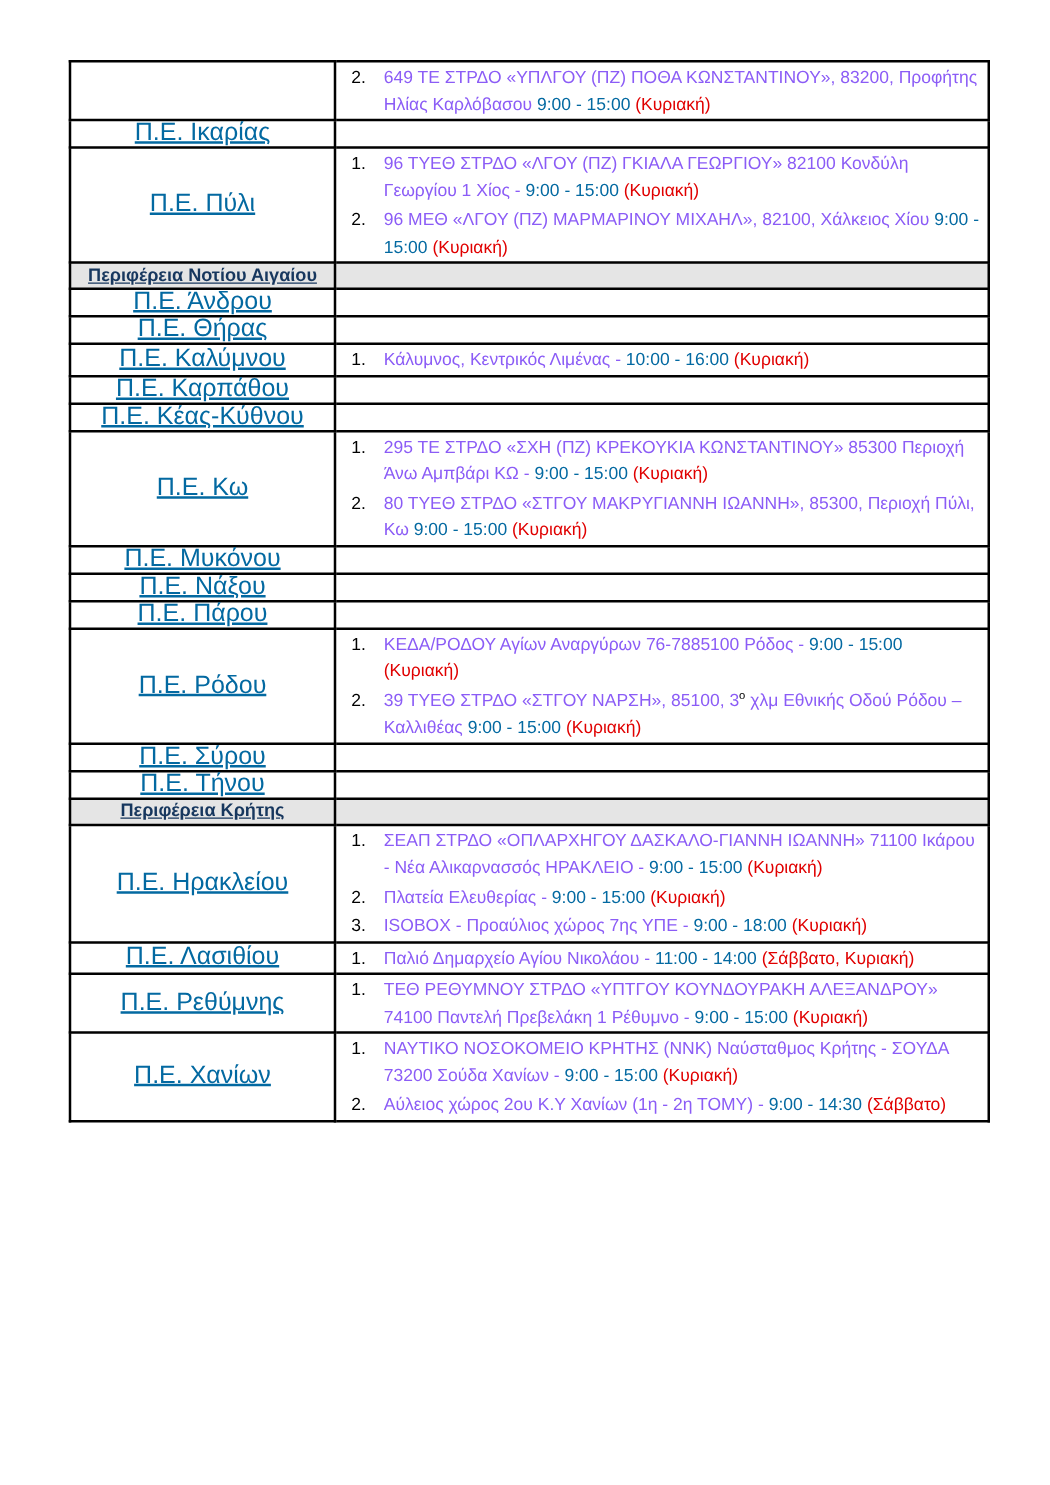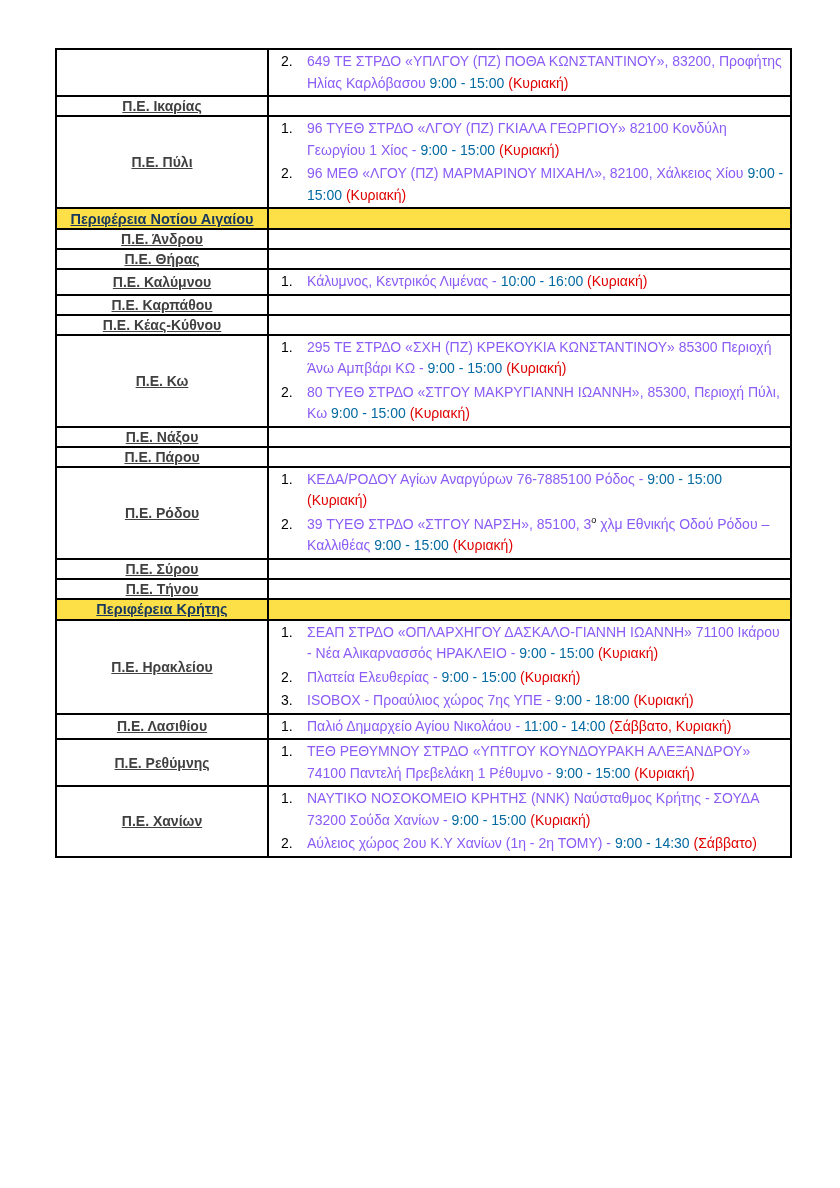--- a/index.html
+++ b/index.html
@@ -11,24 +11,24 @@
   .page{position:absolute;inset:0;background:#ffffff;}
   table.doc{
     position:absolute;left:55px;top:48px;width:731px;
     border-collapse:collapse;table-layout:fixed;
   }
   td{border:2px solid #000000;padding:0;}
   td.c1{width:210px;text-align:center;vertical-align:middle;}
   td.c2{width:521px;vertical-align:top;}
   tr.empty-row td{height:18px;}
   .region-link{
-    color:#404040;font-weight:bold;text-decoration:underline;
-    font-size:14px;line-height:18px;cursor:pointer;
-  }
-  tr.section td{background:#fde047;height:19px;}
+    color:#0369a1;font-weight:normal;text-decoration:underline;
+    font-size:20px;line-height:18px;cursor:pointer;
+  }
+  tr.section td{background:#e5e5e5;height:19px;}
   .section-link{
     color:#17375E;font-weight:bold;text-decoration:underline;
     font-size:14.5px;line-height:18px;cursor:pointer;
   }
   .item{
     display:flex;align-items:flex-start;
     font-size:14px;line-height:21.5px;color:#000;
     padding:1px 4px 1px 0;
   }
   .item .num{flex:0 0 26px;margin-left:12px;}
@@ -106,20 +106,24 @@
               <span class="num">1.</span>
               <span class="txt"><span class="seg-p">295 ΤΕ ΣΤΡΔΟ «ΣΧΗ (ΠΖ) ΚΡΕΚΟΥΚΙΑ ΚΩΝΣΤΑΝΤΙΝΟΥ» 85300 Περιοχή Άνω Αμπβάρι ΚΩ - </span><span class="seg-t">9:00 - 15:00 </span><span class="seg-d">(Κυριακή)</span></span>
             </div>
             <div class="item">
               <span class="num">2.</span>
               <span class="txt"><span class="seg-p">80 ΤΥΕΘ ΣΤΡΔΟ «ΣΤΓΟΥ ΜΑΚΡΥΓΙΑΝΝΗ ΙΩΑΝΝΗ», 85300, Περιοχή Πύλι, Κω </span><span class="seg-t">9:00 - 15:00 </span><span class="seg-d">(Κυριακή)</span></span>
             </div>
           </td>
         </tr>
         <tr class="empty-row">
+          <td class="c1"><span class="region-link">Π.Ε. Μυκόνου</span></td>
+          <td class="c2"></td>
+        </tr>
+        <tr class="empty-row">
           <td class="c1"><span class="region-link">Π.Ε. Νάξου</span></td>
           <td class="c2"></td>
         </tr>
         <tr class="empty-row">
           <td class="c1"><span class="region-link">Π.Ε. Πάρου</span></td>
           <td class="c2"></td>
         </tr>
         <tr>
           <td class="c1"><span class="region-link">Π.Ε. Ρόδου</span></td>
           <td class="c2">

